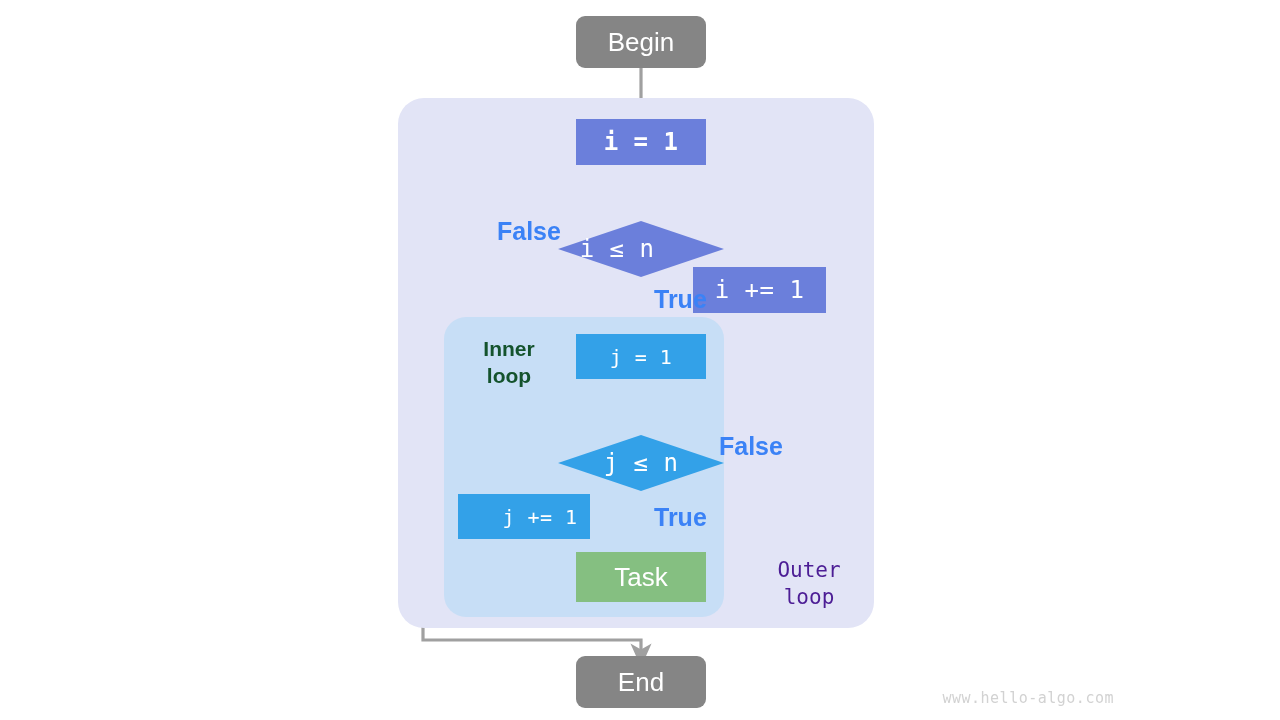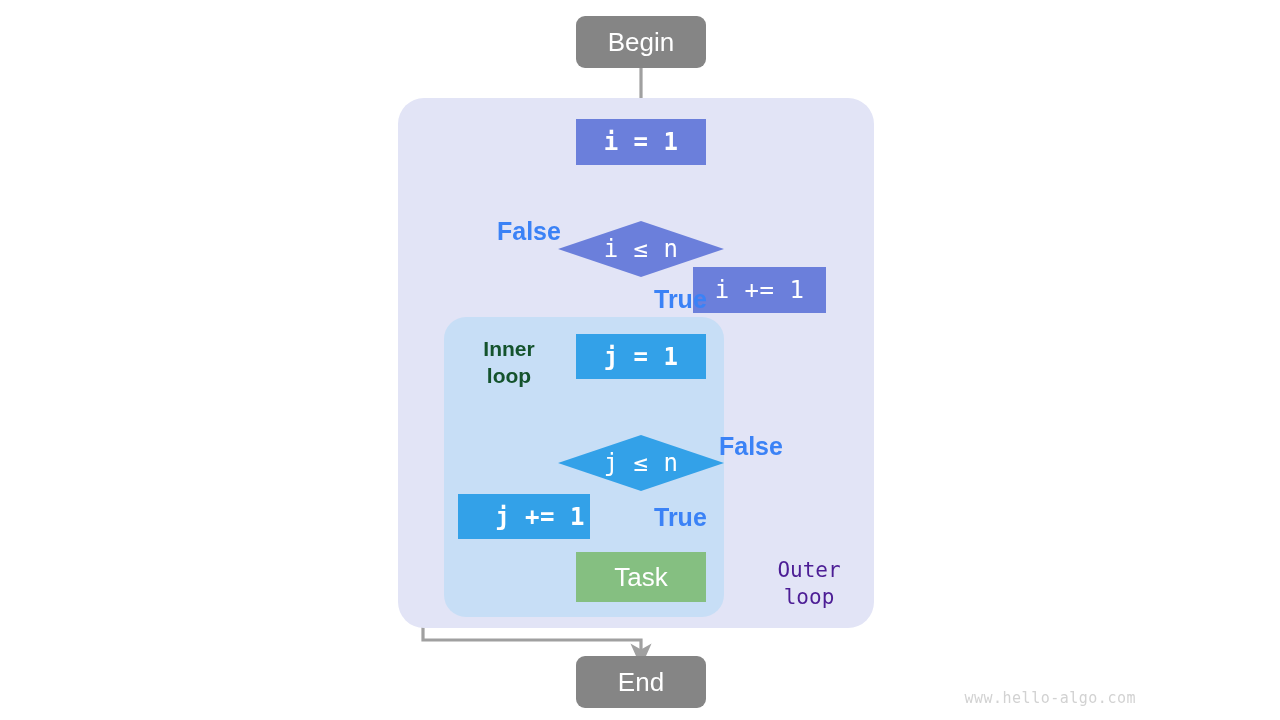--- a/index.html
+++ b/index.html
@@ -41,22 +41,22 @@
   .node-proc-outer {
     background: #6b7fdb;
     font-family: "DejaVu Sans Mono", monospace;
     font-size: 24px;
     font-weight: 400;
     letter-spacing: 0.5px;
   }
   .node-proc-inner {
     background: #33a1e8;
     font-family: "DejaVu Sans Mono", monospace;
-    font-size: 24px;
-    font-weight: 700;
+    font-size: 20px;
+    font-weight: 400;
     letter-spacing: 0.5px;
   }
   .node-task {
     background: #85bf81;
     font-family: "Liberation Sans", sans-serif;
     font-size: 26px;
     font-weight: 400;
   }
   .diamond-label {
     position: absolute;
@@ -94,21 +94,21 @@
     text-align: center;
   }
   .group-label-outer {
     color: #4c1d95;
     font-family: "DejaVu Sans Mono", monospace;
     font-size: 21px;
     font-weight: normal;
   }
   .watermark {
     position: absolute;
-    right: 17px;
+    right: 39px;
     bottom: 13px;
     color: #d2d2d2;
     font-family: "DejaVu Sans Mono", monospace;
     font-size: 15px;
     letter-spacing: 0.5px;
     z-index: 5;
   }
 </style>
 </head>
 <body>
@@ -154,21 +154,21 @@
   </svg>
 
   <div class="node node-terminal" style="left:576px;top:16px;width:130px;height:52px;">
     <span>Begin</span>
   </div>
 
   <div class="node node-proc-outer" style="left:576px;top:119px;width:130px;height:46px;font-weight:bold;">
     <span>i = 1</span>
   </div>
 
-  <div class="diamond-label" style="left:558px;top:222px;width:166px;height:54px;">
+  <div class="diamond-label" style="left:534px;top:222px;width:166px;height:54px;">
     <span>i ≤ n</span>
   </div>
 
   <div class="node node-proc-outer" style="left:693px;top:267px;width:133px;height:46px;">
     <span>i += 1</span>
   </div>
 
   <div class="node node-proc-inner" style="left:576px;top:334px;width:130px;height:45px;">
     <span>j = 1</span>
   </div>

